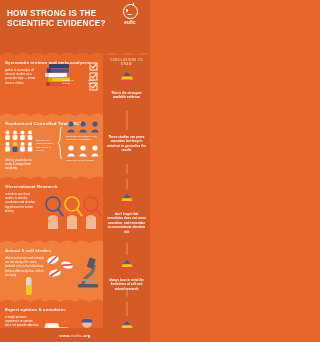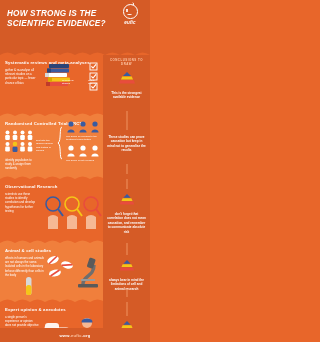--- a/index.html
+++ b/index.html
@@ -14,21 +14,20 @@
     width: 150px; height: 342px;
     background: #E8662A;
   }
 
   
   .header {
     position: relative;
     height: 50px;
     background: #D55B26;
     padding: 9px 6px 0 7px;
-    font-style: italic;
   }
   .header h1 {
     font-size: 8.2px;
     line-height: 10px;
     font-weight: bold;
     color: #FFFFFF;
     letter-spacing: 0.2px;
     max-width: 100px;
     text-transform: uppercase;
   }

